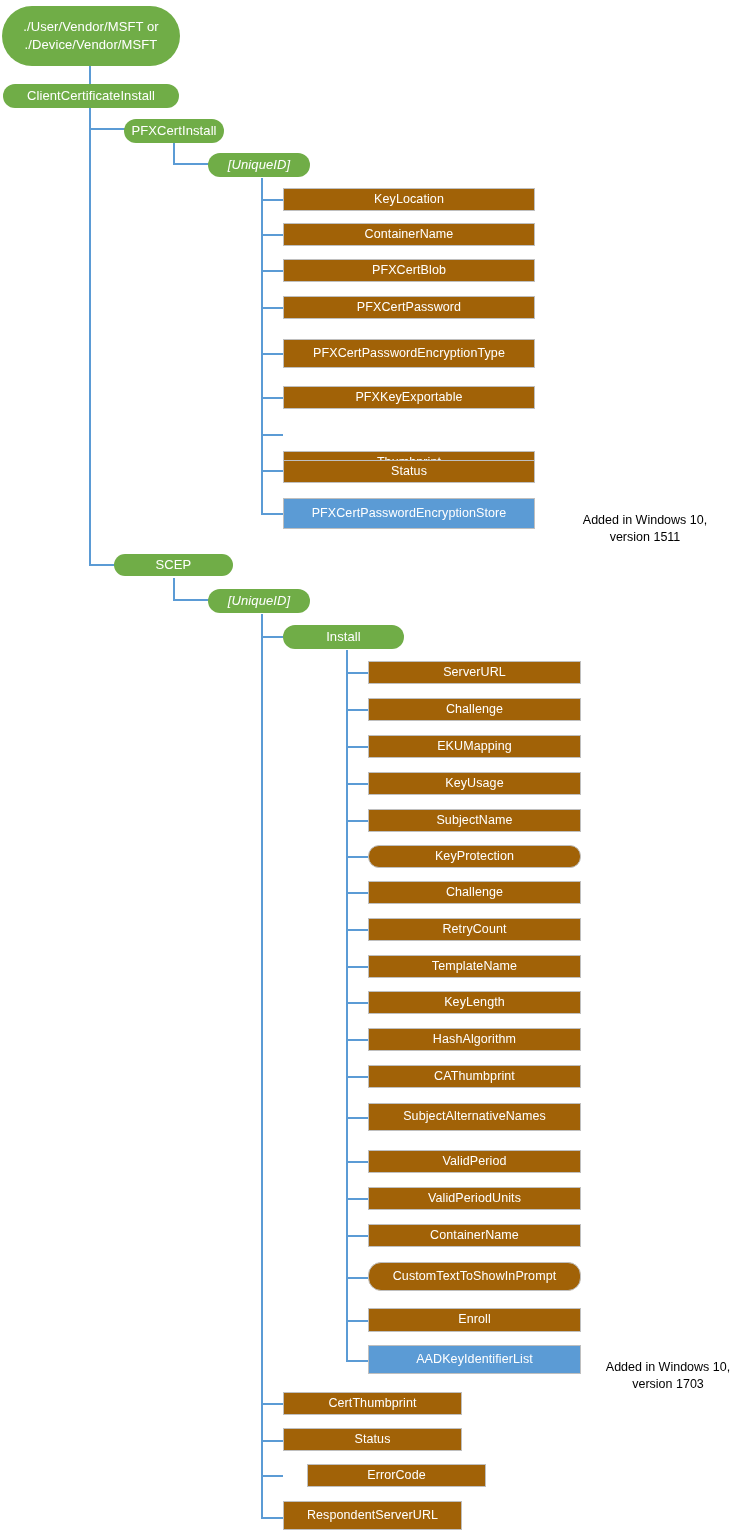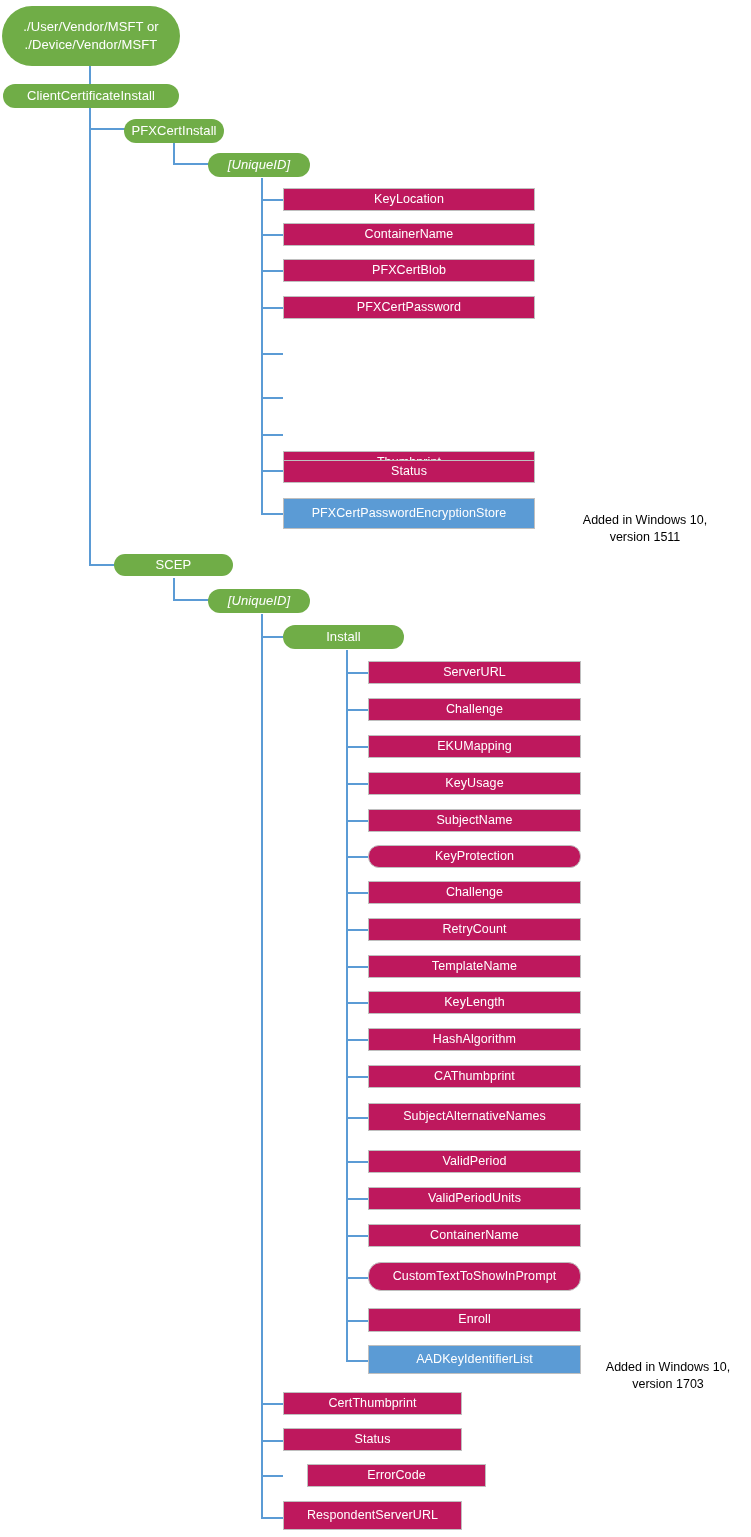--- a/index.html
+++ b/index.html
@@ -35,21 +35,21 @@
     font-size:13px;
     letter-spacing:.1px;
     box-shadow:0 0 0 1px rgba(112,173,71,.0);
   }
   .pill.multiline{line-height:1.35;}
   .pill.italic{font-style:italic;}
 
   
   .box{
     position:absolute;
-    background:#be185d;
+    background:#a16207;
     border:1px solid #bfbfbf;
     color:#ffffff;
     display:flex;
     align-items:center;
     justify-content:center;
     text-align:center;
     box-sizing:border-box;
     font-size:12.5px;
     letter-spacing:.1px;
     line-height:1.1;
@@ -158,20 +158,26 @@
   </div>
   <div class="box" style="left:283px;top:223px;width:252px;height:23px;">
     <span>ContainerName</span>
   </div>
   <div class="box" style="left:283px;top:259px;width:252px;height:23px;">
     <span>PFXCertBlob</span>
   </div>
   <div class="box" style="left:283px;top:296px;width:252px;height:23px;">
     <span>PFXCertPassword</span>
   </div>
+  <div class="box" style="left:283px;top:339px;width:252px;height:29px;">
+    <span>PFXCertPasswordEncryptionType</span>
+  </div>
+  <div class="box" style="left:283px;top:386px;width:252px;height:23px;">
+    <span>PFXKeyExportable</span>
+  </div>
   <div class="box" style="left:283px;top:423px;width:252px;height:23px;margin-top:28px;">
     <span>Thumbprint</span>
   </div>
   <div class="box" style="left:283px;top:460px;width:252px;height:23px;">
     <span>Status</span>
   </div>
   <div class="box blue" style="left:283px;top:498px;width:252px;height:31px;">
     <span>PFXCertPasswordEncryptionStore</span>
   </div>
 

